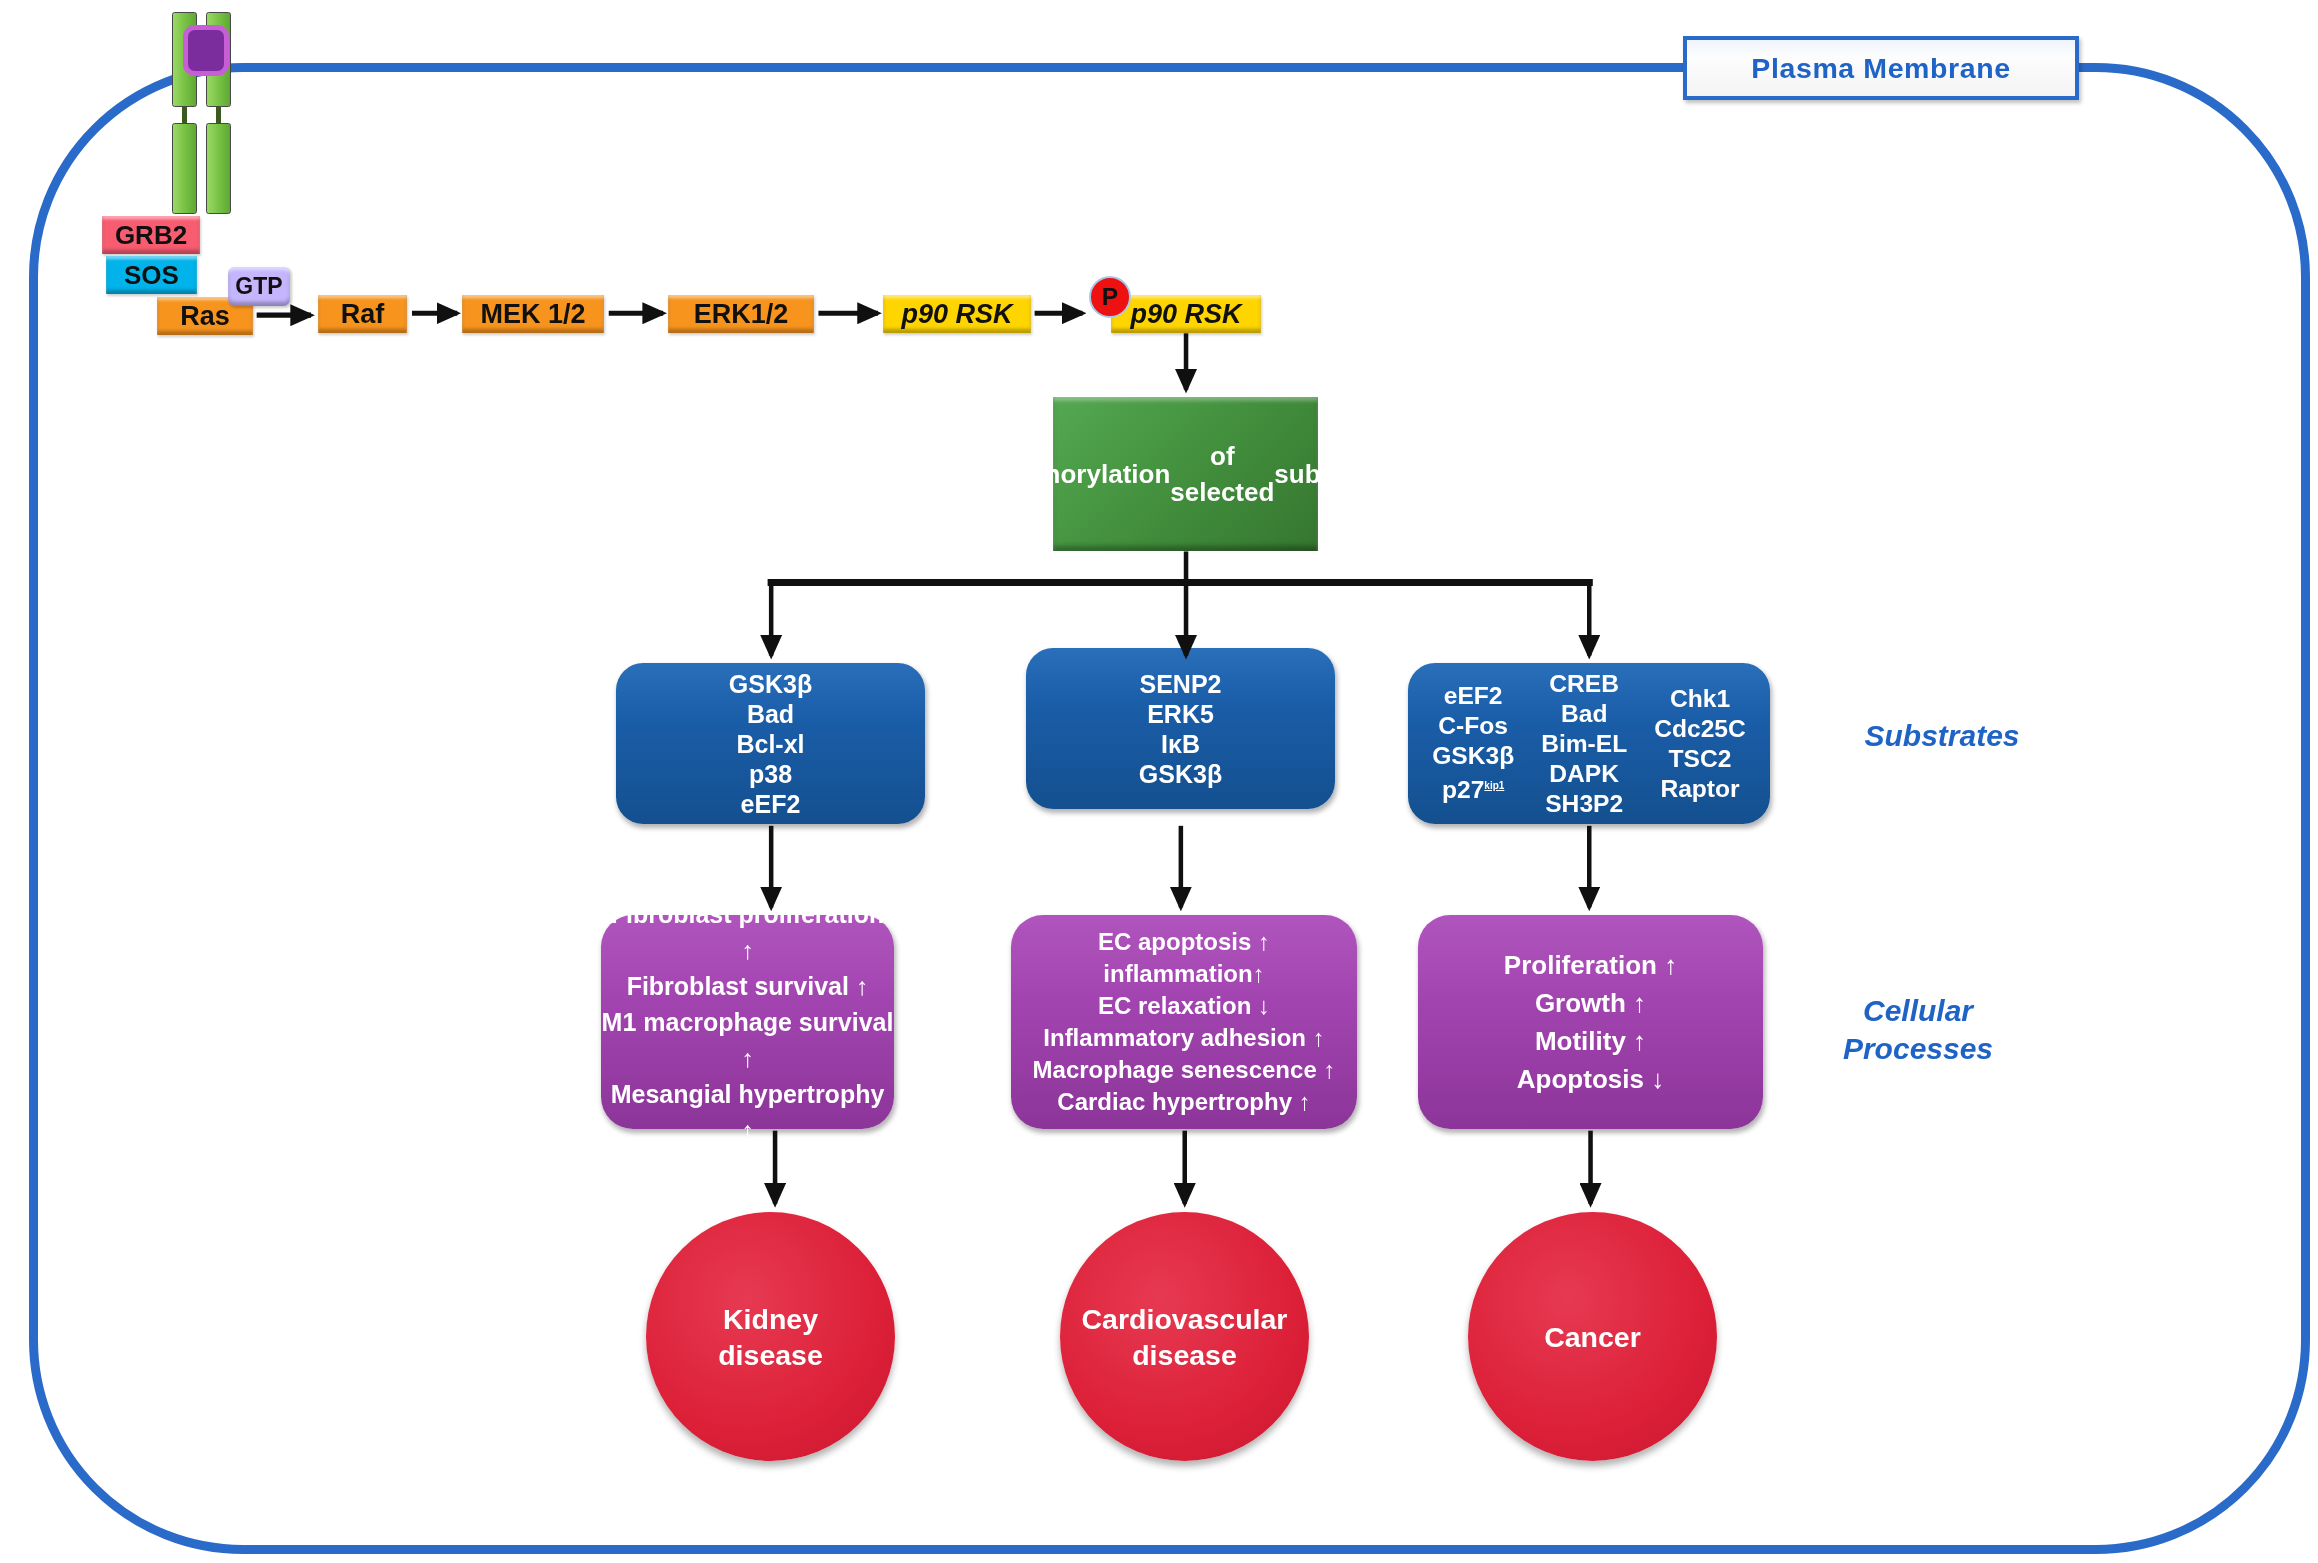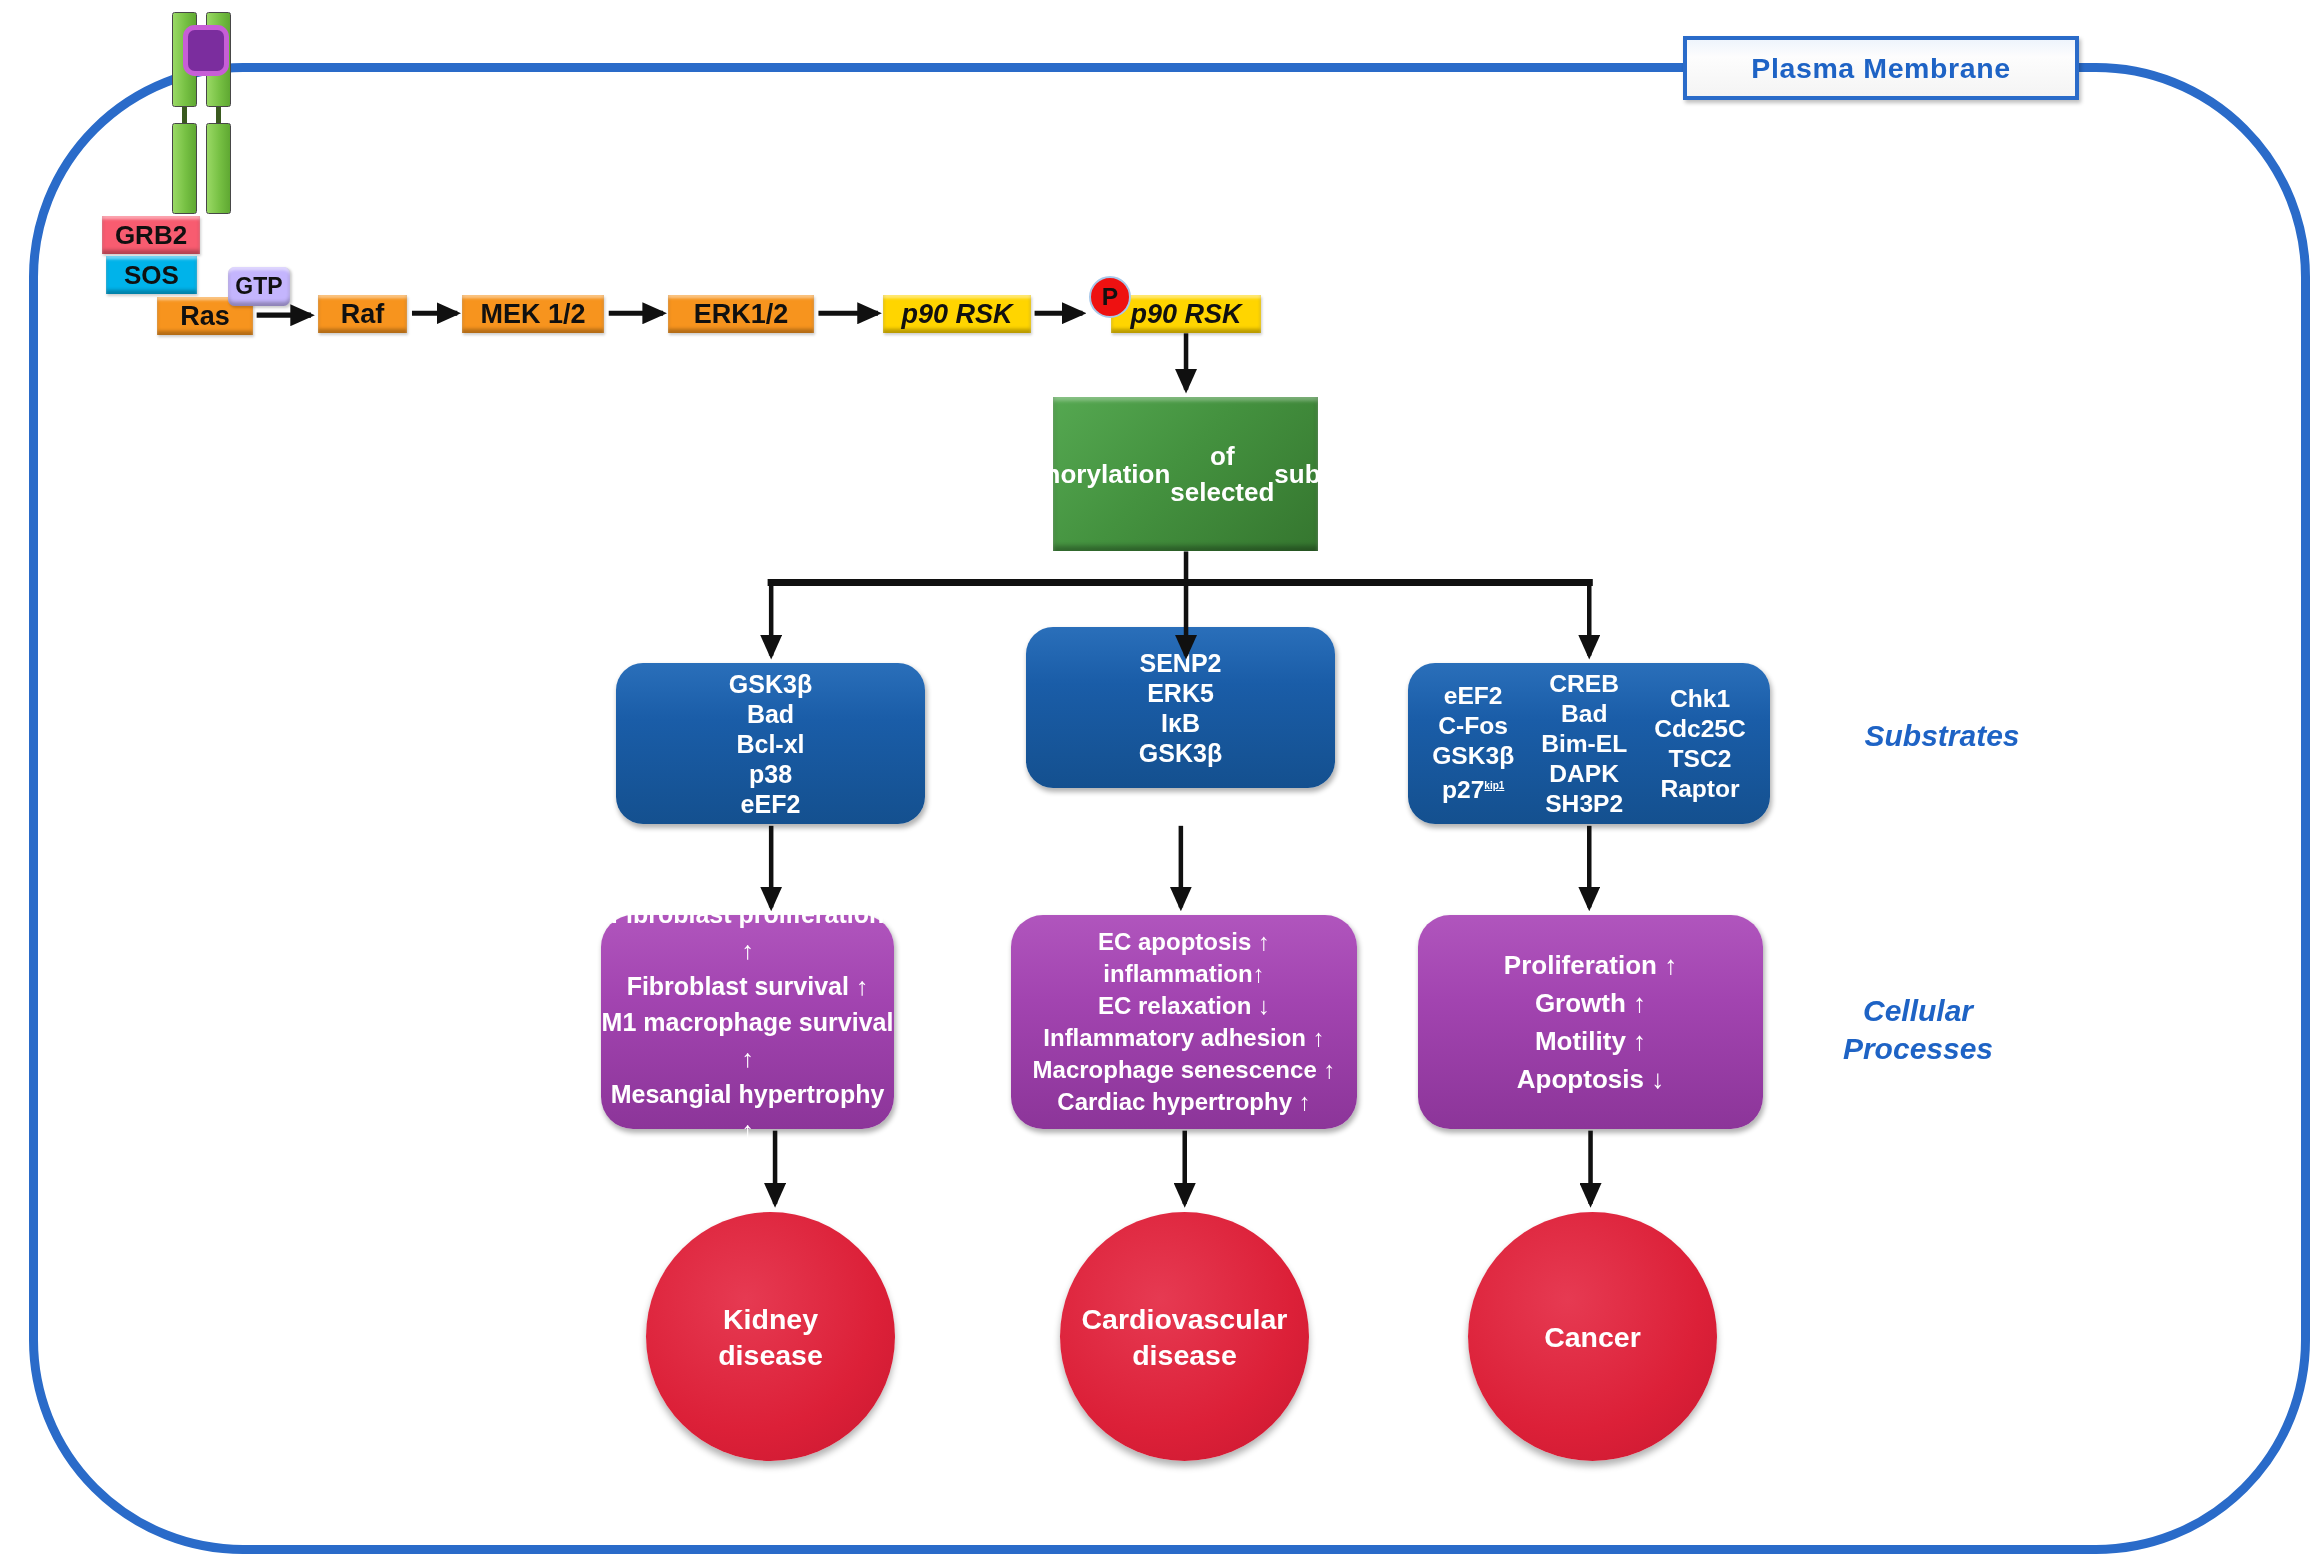--- a/index.html
+++ b/index.html
@@ -151,21 +151,21 @@
     <div>substrates</div>
   </div>
 
   <div class="abs blue-box" style="left:616px;top:663px;width:309px;height:161px;">
     <div class="line">GSK3β</div>
     <div class="line">Bad</div>
     <div class="line">Bcl-xl</div>
     <div class="line">p38</div>
     <div class="line">eEF2</div>
   </div>
-  <div class="abs blue-box" style="left:1026px;top:627px;width:309px;height:161px;">
+  <div class="abs blue-box" style="left:1026px;top:648px;width:309px;height:161px;">
     <div class="line">SENP2</div>
     <div class="line">ERK5</div>
     <div class="line">IκB</div>
     <div class="line">GSK3β</div>
   </div>
   <div id="blue3" class="abs blue-box" style="left:1408px;top:663px;width:362px;height:161px;">
     <div class="col">
       <div class="line">eEF2</div>
       <div class="line">C-Fos</div>
       <div class="line">GSK3β</div>

